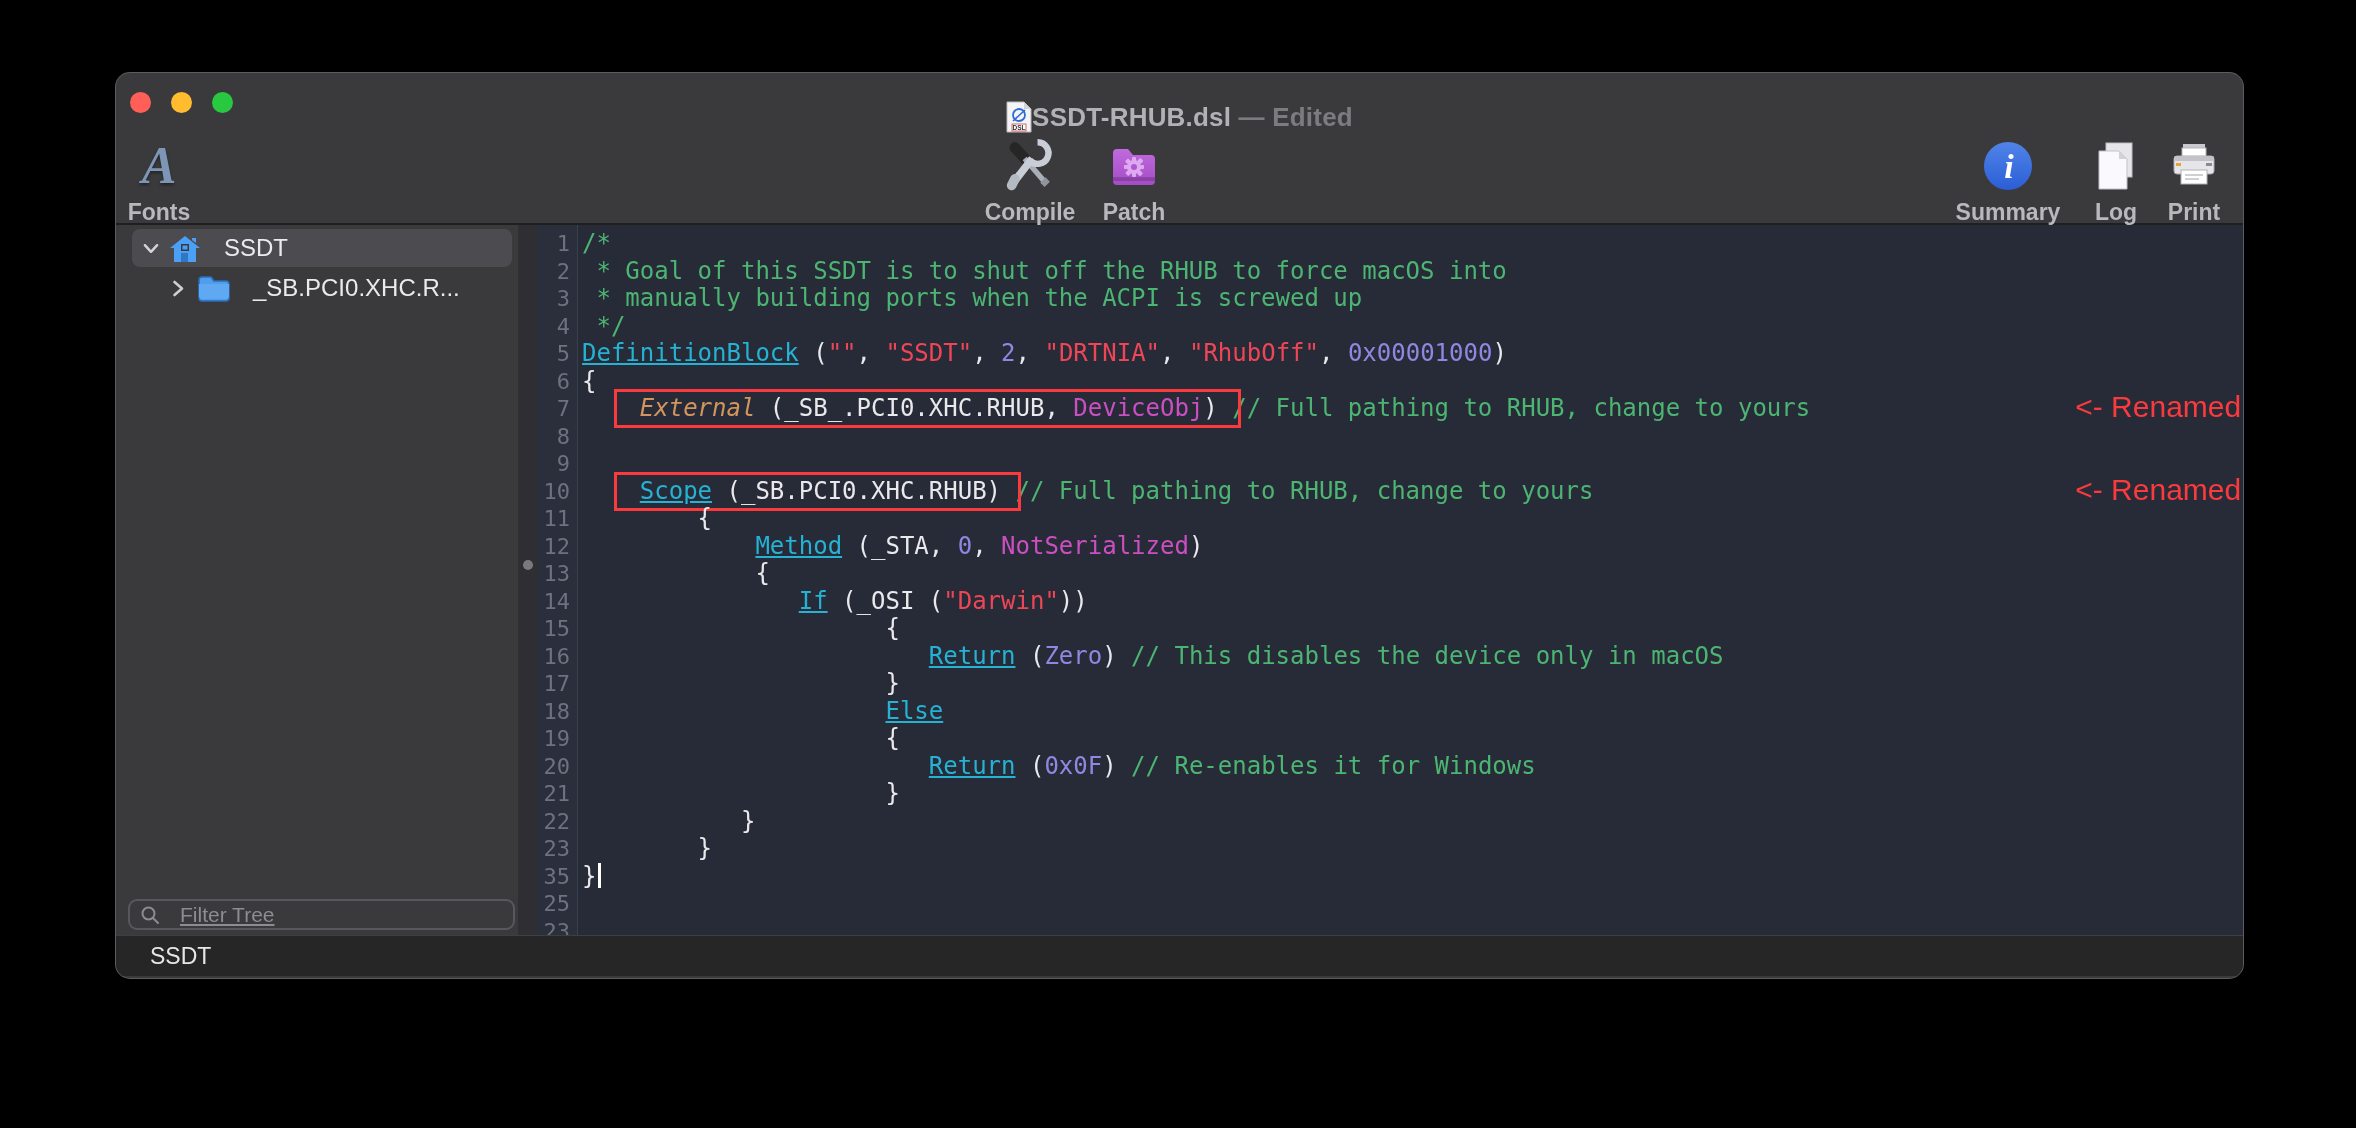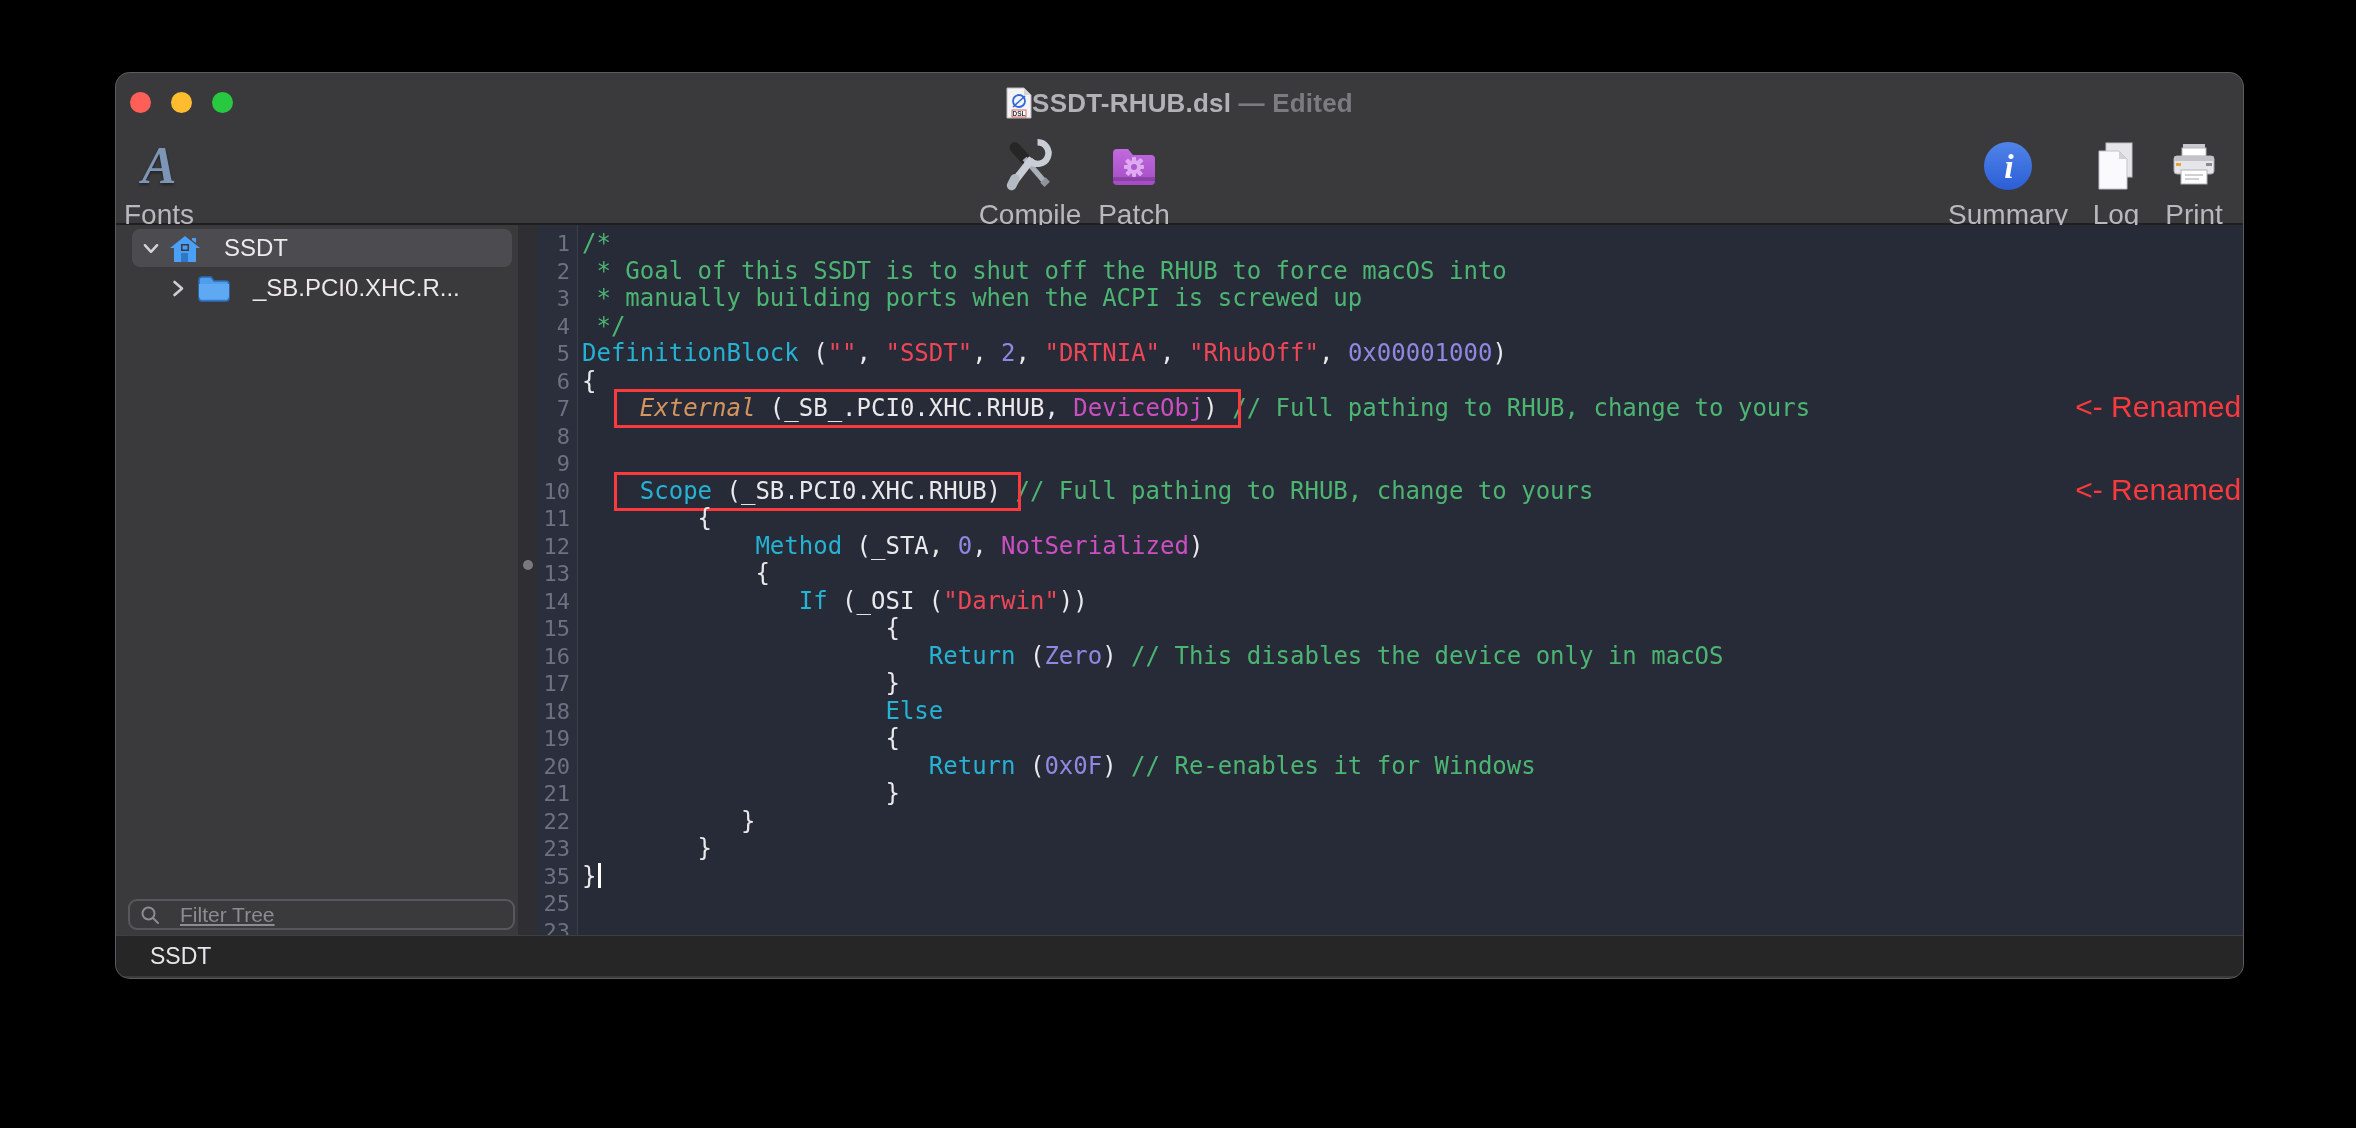--- a/index.html
+++ b/index.html
@@ -9,31 +9,31 @@
   .window { position:absolute; left:116px; top:73px; width:2127px; height:905px;
             background:#3a3a3c; border-radius:14px; overflow:hidden;
             box-shadow:0 0 0 1px #5c5c60, 0 20px 60px rgba(0,0,0,.8);
             display:flex; flex-direction:column; }
 
   
   .titlebar { height:60px; position:relative; flex:none; }
   .traffic { position:absolute; left:14px; top:19px; display:flex; gap:20px; }
   .light { width:21px; height:21px; border-radius:50%; }
   .titlewrap { position:absolute; left:0; right:0; top:0; height:60px;
-               display:flex; align-items:center; justify-content:center; }
+               display:flex; align-items:flex-end; justify-content:center; }
   .doc-icon { width:26px; height:32px; position:relative; flex:none; }
   .title-text { font-size:26px; font-weight:bold; color:#b2b2b6; letter-spacing:.2px; }
   .title-suffix { color:#7c7c80; font-weight:bold; }
 
   
   .toolbar { height:92px; position:relative; flex:none; border-bottom:2px solid #1f1f1f; }
   .tb-item { position:absolute; top:2px; display:flex; flex-direction:column;
              align-items:center; width:130px; cursor:default; }
   .tb-icon { height:62px; display:flex; align-items:center; justify-content:center; }
-  .tb-label { font-size:28px; color:#b9b9bd; margin-top:2px; }
+  .tb-label { font-size:23px; color:#b9b9bd; margin-top:2px;font-weight:bold; }
   .fonts-glyph { font-family:"Liberation Serif", serif; font-style:italic; font-weight:bold;
                  font-size:52px; color:#7d96b6; line-height:1;
                  text-shadow:0 2px 3px rgba(0,0,0,.4); }
 
   
   .content { flex:none; height:710px; display:flex; }
   .sidebar { width:402px; background:#3a3a3c; position:relative; flex:none; }
   .tree { padding-top:3px; }
   .tree-row { height:40px; display:flex; align-items:center; position:relative;
               color:#eceaea; font-size:24px; }
@@ -58,21 +58,21 @@
   .gutter { width:41px; background:#2b2f3c; border-right:1px solid #3a3f4c;
             padding:5px 7px 0 0; text-align:right; flex:none;
             font-family:"DejaVu Sans Mono", monospace; font-size:22px;
             line-height:27.5px; color:#6c7280; overflow:hidden; }
   .code { flex:1; background:#272b38; padding:5px 0 0 4px; overflow:hidden;
           font-family:"DejaVu Sans Mono", monospace; font-size:24px;
           line-height:27.5px; white-space:pre; position:relative; }
   .code-line { position:relative; height:27.5px; }
   .c-plain   { color:#e9e9ec; }
   .c-comment { color:var(--comment); }
-  .c-kw      { color:var(--kw); }
+  .c-kw      { color:var(--kw);text-decoration:underline; }
   .c-ext     { color:var(--ext);font-style:italic; }
   .c-str     { color:var(--str); }
   .c-num     { color:var(--num); }
   .c-obj     { color:var(--obj); }
   .redbox { position:absolute; top:-6px; height:39px; border:3.5px solid var(--red);
             pointer-events:none; }
   .annotation { position:absolute; top:-2px; font-family:"Liberation Sans", sans-serif;
                 font-size:30px; color:var(--red); white-space:nowrap; }
   .cursor-bar { display:inline-block; width:3px; height:25px; background:#fff;
                 vertical-align:-4px; margin-left:2px; }

